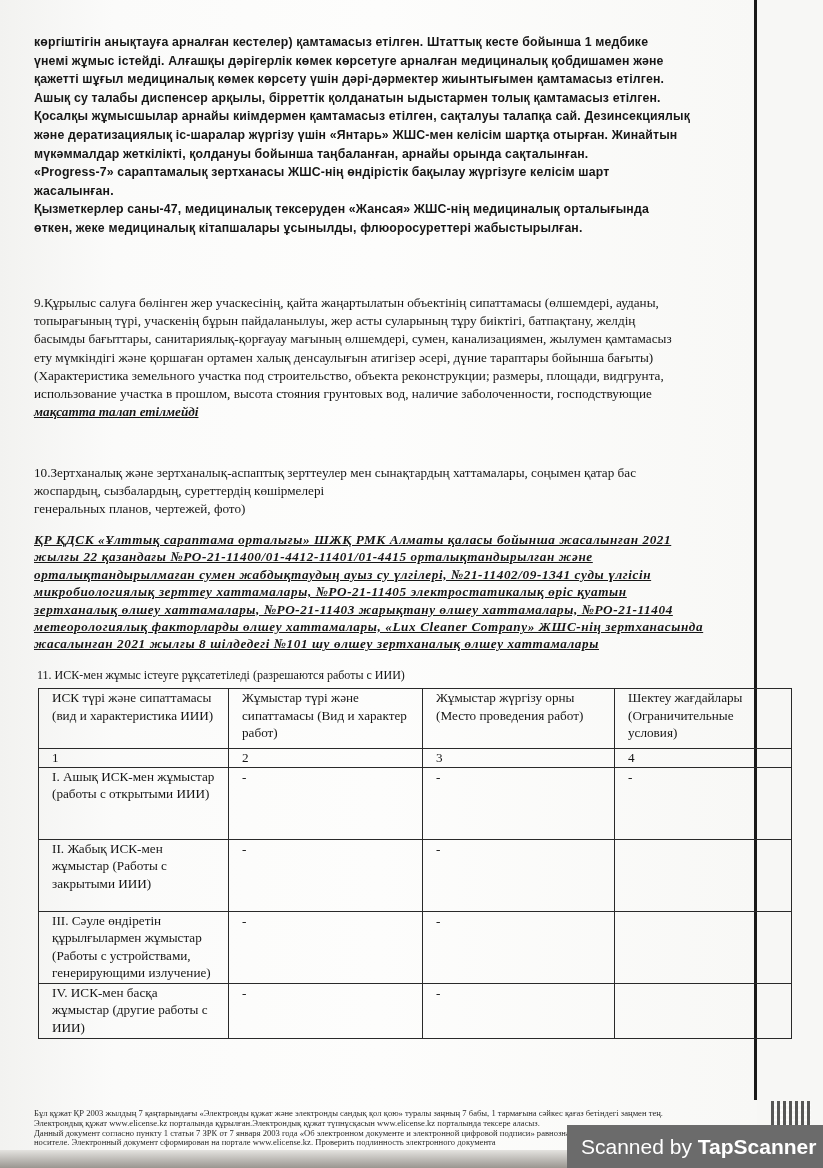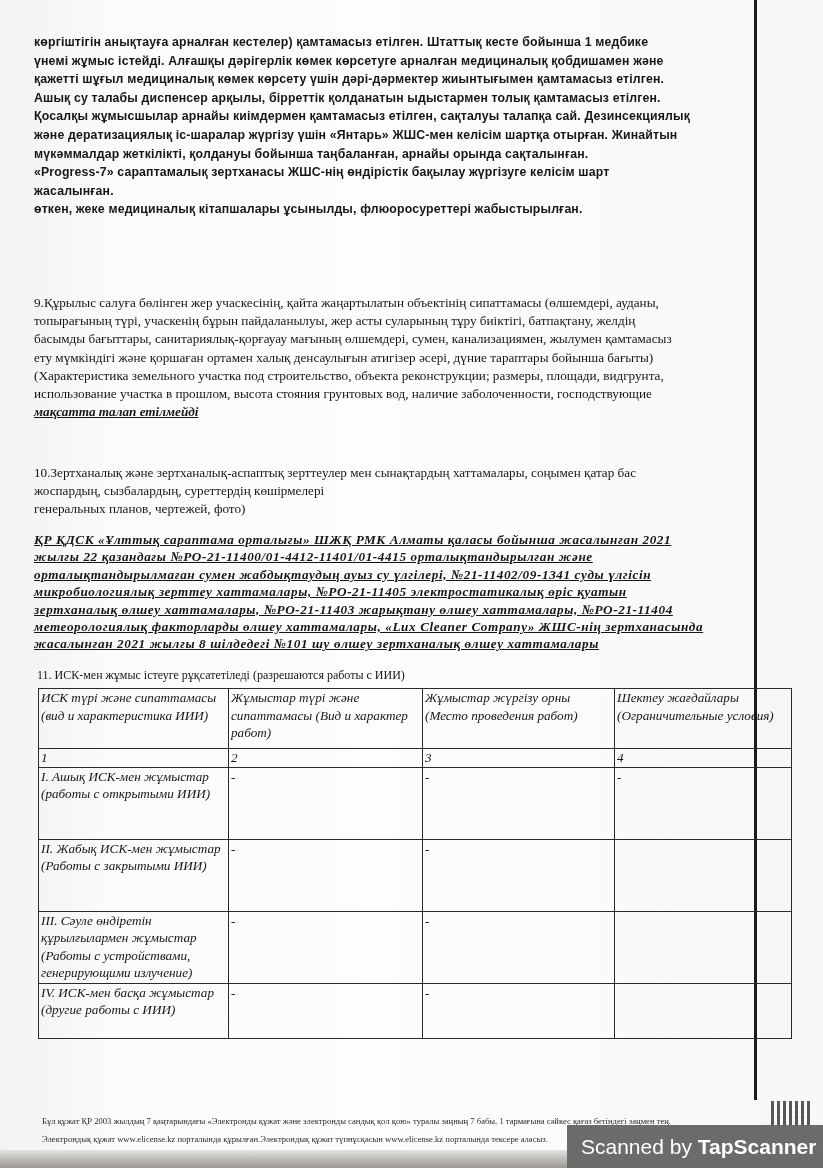--- a/index.html
+++ b/index.html
@@ -41,36 +41,36 @@
   .sec11-title {
     position: absolute; left: 37px; top: 666px;
     font-size: 12px; line-height: 18px; white-space: nowrap; text-align: center;
   }
   table.isk {
     position: absolute; left: 38px; top: 688px; width: 753px;
     border-collapse: collapse; font-size: 13.2px; line-height: 17.6px;
     table-layout: fixed;
   }
   table.isk td {
-    border: 1.4px solid #2a2a2a; vertical-align: top; padding: 0 2px; font-style: italic;
+    border: 1.4px solid #2a2a2a; vertical-align: top; padding: 0 13px;
   }
   table.isk col.c1 { width: 190px; }
   table.isk col.c2 { width: 194px; }
   table.isk col.c3 { width: 192px; }
   table.isk col.c4 { width: 177px; }
   tr.hdr td { height: 59px; }
   tr.num td { height: 17px; }
   tr.r1 td, tr.r2 td { height: 71px; }
   tr.r3 td { height: 71px; }
   tr.r4 td { height: 54px; }
   .footer {
     position: absolute; left: 34px; top: 1109px; width: 720px;
     font-size: 8.6px; line-height: 9.8px; color: #2a2a2a;
   }
-  .footer p { margin: 8px; white-space: nowrap; overflow: hidden; }
+  .footer p { margin: 0; white-space: nowrap; overflow: hidden; }
   .qr {
     position: absolute; left: 771px; top: 1101px; width: 40px; height: 30px;
     background:
       repeating-linear-gradient(90deg, #222 0 3px, transparent 3px 6px),
       repeating-linear-gradient(0deg, #fff 0 2px, transparent 2px 5px);
     opacity: .75;
   }
   .shadow-bottom {
     position: absolute; left: 0; top: 1150px; width: 823px; height: 18px;
     background: linear-gradient(180deg, #e4e3e0, #9a9690);
@@ -92,20 +92,21 @@
   <div class="block-top">
     <p>көргіштігін анықтауға арналған кестелер) қамтамасыз етілген.   Штаттық кесте бойынша 1 медбике</p>
     <p>үнемі жұмыс істейді. Алғашқы дәрігерлік көмек көрсетуге арналған медициналық қобдишамен және</p>
     <p>қажетті шұғыл медициналық көмек көрсету үшін дәрі-дәрмектер жиынтығымен қамтамасыз етілген.</p>
     <p>Ашық су талабы диспенсер арқылы, бірреттік қолданатын ыдыстармен толық қамтамасыз етілген.</p>
     <p>Қосалқы жұмысшылар арнайы киімдермен қамтамасыз етілген, сақталуы талапқа сай. Дезинсекциялық</p>
     <p>және дератизациялық іс-шаралар жүргізу үшін «Янтарь» ЖШС-мен келісім шартқа отырған. Жинайтын</p>
     <p>мүкәммалдар жеткілікті, қолдануы бойынша таңбаланған, арнайы орында сақталынған.</p>
     <p>«Progress-7» сараптамалық зертханасы  ЖШС-нің  өндірістік бақылау жүргізуге  келісім шарт</p>
     <p>жасалынған.</p>
+    <p>Қызметкерлер саны-47, медициналық тексеруден  «Жансая»  ЖШС-нің медициналық орталығында</p>
     <p>өткен, жеке медициналық кітапшалары ұсынылды, флюоросуреттері жабыстырылған.</p>
   </div>
 
   <div class="sec sec9">
     <p>9.Құрылыс салуға бөлінген жер учаскесінің, қайта жаңартылатын объектінің сипаттамасы (өлшемдері, ауданы,</p>
     <p>топырағының түрі, учаскенің бұрын пайдаланылуы, жер асты суларының тұру биіктігі, батпақтану, желдің</p>
     <p>басымды бағыттары, санитариялық-қорғауау мағының өлшемдері, сумен, канализациямен, жылумен қамтамасыз</p>
     <p>ету мүмкіндігі және қоршаған ортамен халық денсаулығын атигізер әсері, дүние тараптары бойынша бағыты)</p>
     <p>(Характеристика земельного участка под строительство, объекта реконструкции; размеры, площади, видгрунта,</p>
     <p>использование участка в прошлом, высота стояния грунтовых вод, наличие заболоченности, господствующие</p>

